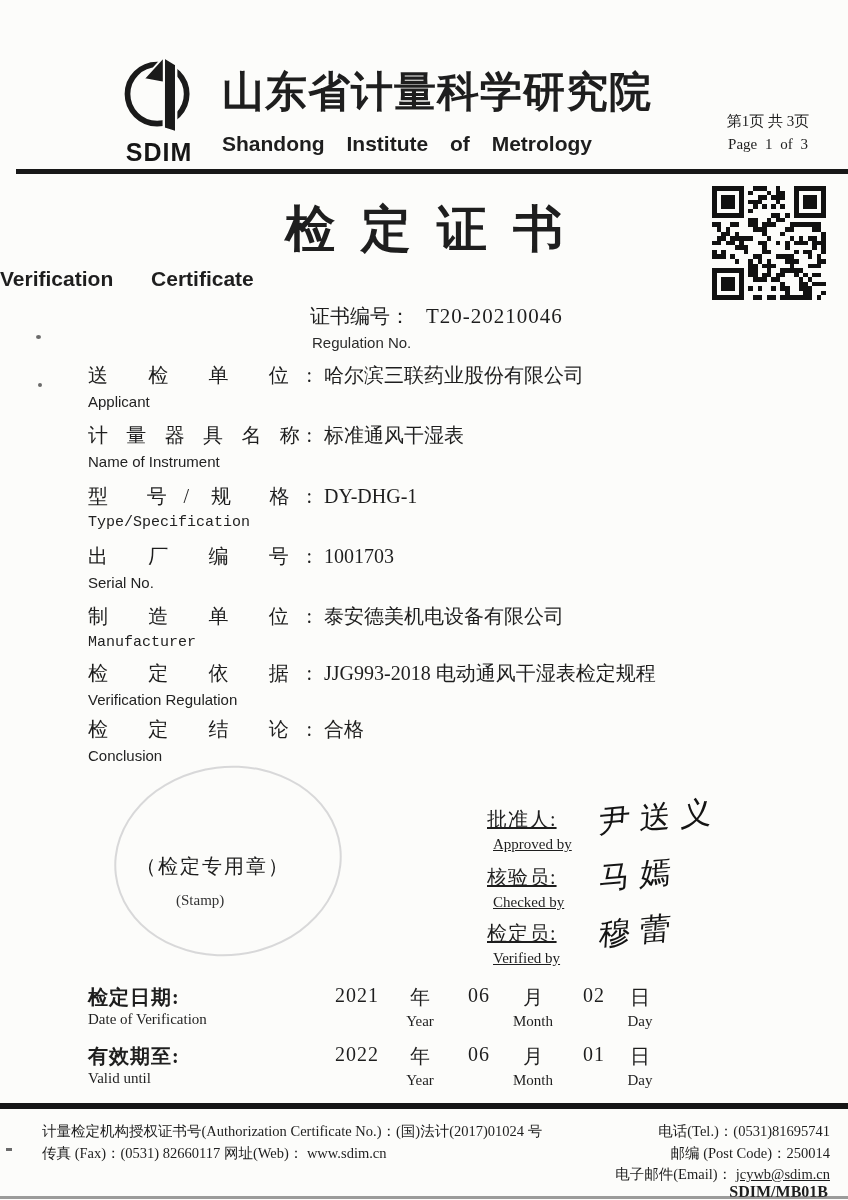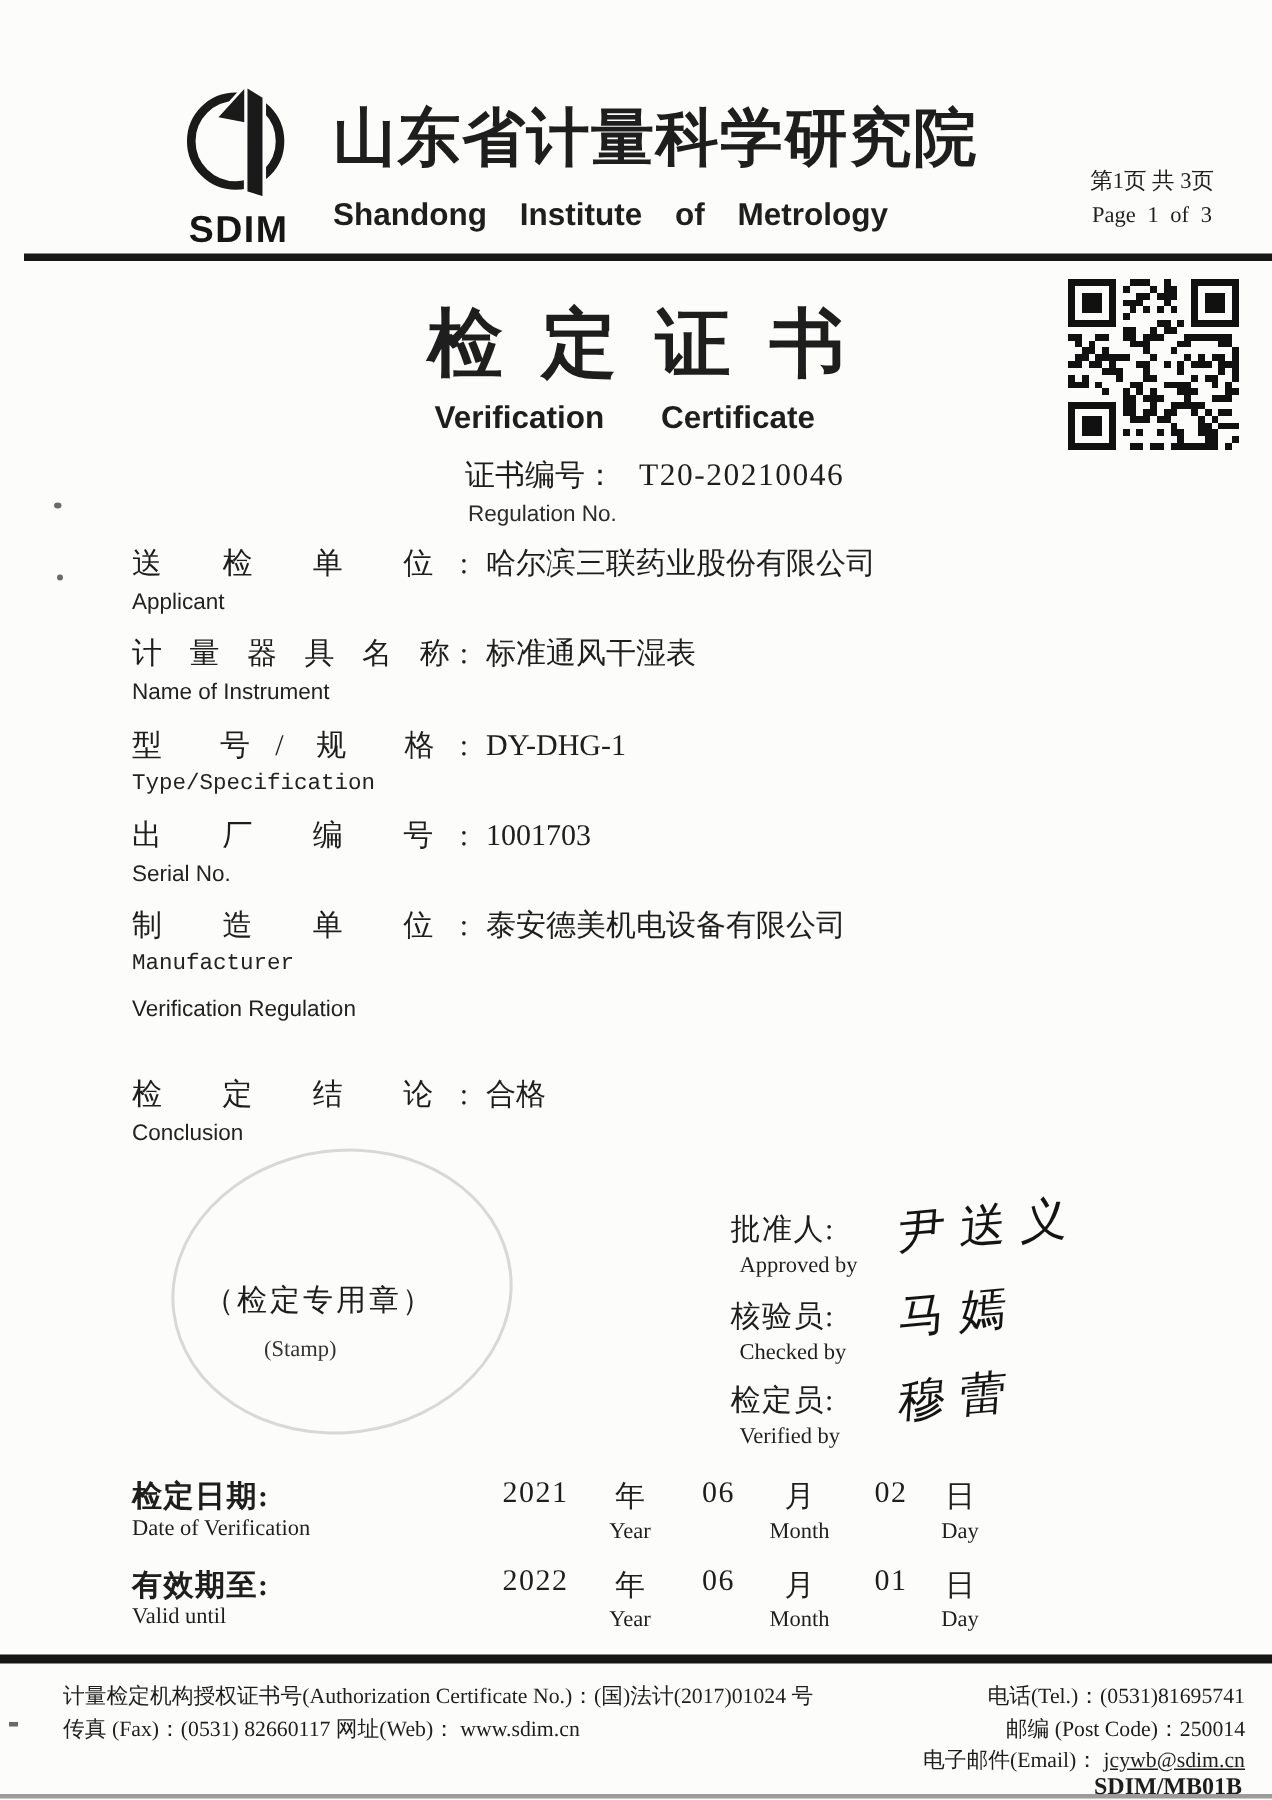--- a/index.html
+++ b/index.html
@@ -17,21 +17,21 @@
   .org-block { position:absolute; left:222px; top:64px; width:480px; text-align:left; }
   .org-zh { font-size:42px; font-weight:600; letter-spacing:1px; white-space:nowrap; }
   .org-en { margin-top:12px; font-family:"Liberation Sans", sans-serif; font-size:21px; font-weight:700; word-spacing:16px; white-space:nowrap; }
   .page-ind { position:absolute; left:698px; top:110px; width:140px; text-align:center; font-size:15px; line-height:23px; }
   .page-ind .en { font-family:"Liberation Serif", serif; word-spacing:4px; }
   .rule-top { position:absolute; left:16px; top:169px; width:832px; height:5px; background:#181818; }
 
   
   .doc-title { position:absolute; left:0; top:196px; width:848px; text-align:center;
                font-size:50px; font-weight:900; letter-spacing:26px; text-indent:26px; white-space:nowrap; }
-  .doc-sub { position:absolute; left:0; top:267px; width:833px; text-align:center;
+  .doc-sub { position:absolute; left:0; top:267px; width:833px; 
              font-family:"Liberation Sans", sans-serif; font-size:21px; font-weight:700; word-spacing:32px; }
   .qr { position:absolute; left:712px; top:186px; width:114px; height:114px; }
   .qr svg { width:114px; height:114px; shape-rendering:crispEdges; }
 
   .certno { position:absolute; left:310px; top:303px; font-size:20px; white-space:nowrap; }
   .certno .val { font-family:"Liberation Serif", serif; font-size:21px; margin-left:16px; letter-spacing:1px; }
   .certno-en { position:absolute; left:312px; top:334px; font-family:"Liberation Sans", sans-serif; font-size:15px; color:#2b2b2b; }
 
   
   .field { position:absolute; left:88px; white-space:nowrap; }
@@ -42,21 +42,21 @@
   .f-en.sans { font-family:"Liberation Sans", sans-serif; }
   .f-en.serif { font-family:Liberation Mono, monospace; }
 
   
   .stamp-circle { position:absolute; left:114px; top:766px; width:228px; height:190px;
                   border:2px solid rgba(158,158,164,0.38); border-radius:50%; transform:rotate(-7deg); }
   .stamp-zh { position:absolute; left:136px; top:853px; font-size:20px; letter-spacing:2px; }
   .stamp-en { position:absolute; left:176px; top:892px; font-size:15px; font-family:"Liberation Serif", serif; color:#333; }
 
   
-  .sig-row { position:absolute; left:487px; width:300px; }
+  .sig-row { position:absolute; left:487px; width:300px;text-decoration:underline; }
   .s-zh { font-size:20px; letter-spacing:1px; }
   .s-en { font-size:15px; font-family:"Liberation Serif", serif; margin-left:6px; margin-top:3px; }
   .sig-name { position:absolute; left:112px; top:-10px; font-size:31px; color:#141414; letter-spacing:10px;
               font-family:"Liberation Serif", serif; transform:rotate(-5deg) skewX(-9deg); white-space:nowrap; }
 
   
   .date-row { position:absolute; left:88px; width:620px; height:52px; }
   .d-zh { position:absolute; left:0; top:0; font-size:20px; font-weight:600; letter-spacing:1px; }
   .d-en { position:absolute; left:0; top:27px; font-size:15px; font-family:"Liberation Serif", serif; }
   .d-val { position:absolute; top:0; font-size:20px; font-family:"Liberation Serif", serif; letter-spacing:1px; }
@@ -334,20 +334,21 @@
   </div>
   <div class="field" style="top:543px">
     <div class="f-zh"><span class="zh-just">出 厂 编 号:</span><span class="f-val">1001703</span></div>
     <div class="f-en sans">Serial No.</div>
   </div>
   <div class="field" style="top:603px">
     <div class="f-zh"><span class="zh-just">制 造 单 位:</span><span class="f-val">泰安德美机电设备有限公司</span></div>
     <div class="f-en serif">Manufacturer</div>
   </div>
   <div class="field" style="top:660px">
+    <div class="f-zh"><span class="zh-just">检 定 依 据:</span><span class="f-val">JJG993-2018 电动通风干湿表检定规程</span></div>
     <div class="f-en sans">Verification Regulation</div>
   </div>
   <div class="field" style="top:716px">
     <div class="f-zh"><span class="zh-just">检 定 结 论:</span><span class="f-val">合格</span></div>
     <div class="f-en sans">Conclusion</div>
   </div>
 
   <div class="stamp-circle"></div>
   <div class="stamp-zh">（检定专用章）</div>
   <div class="stamp-en">(Stamp)</div>

